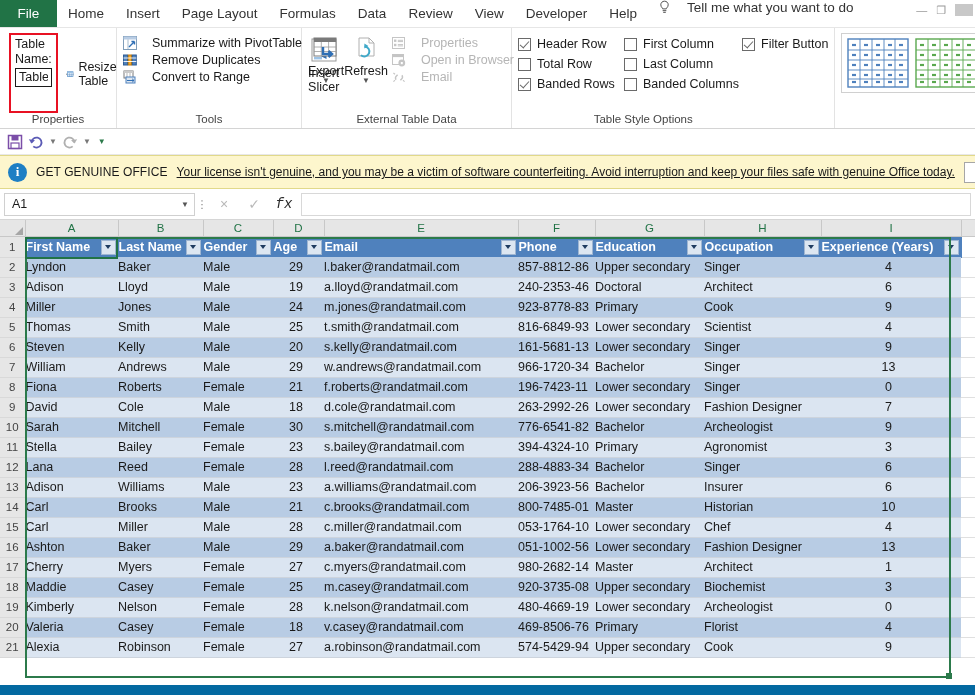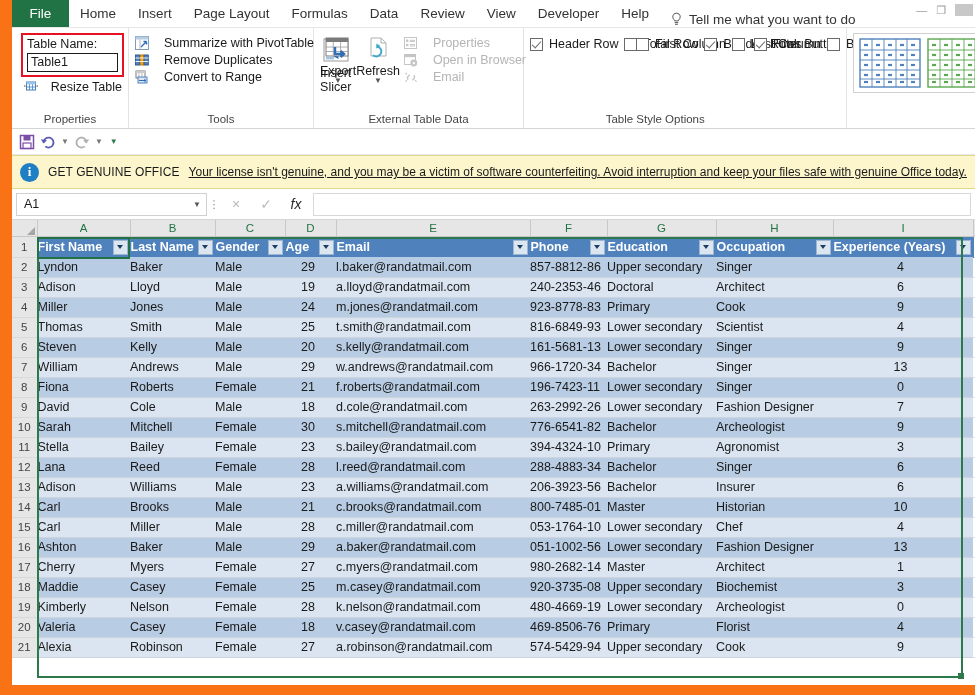--- a/index.html
+++ b/index.html
@@ -3,21 +3,21 @@
 <meta charset="utf-8">
 <style>
   * { box-sizing: border-box; }
   html, body {
     margin: 0; padding: 0;
     width: 975px; height: 695px;
     overflow: hidden;
     font-family: "Liberation Sans", sans-serif;
     background: #ffffff;
   }
-  #app { position: relative; width: 975px; height: 695px; background:#f97316;padding-left:12px; }
+  #app { position: relative; width: 975px; height: 695px; background:#0369a1; }
 
   
   .tabbar {
     position: relative;
     height: 28px;
     background: #ffffff;
     border-bottom: 1px solid #e6e6e6;
     display: flex;
     align-items: stretch;
   }
@@ -41,22 +41,22 @@
     color: #b7791f;
     background: #ffffff;
     border-top: 2.5px solid #ffc000;
     border-left: 1px solid #e0e0e0;
     border-right: 1px solid #e0e0e0;
     position: relative;
     top: 0;
     z-index: 3;
   }
   .tellme {
-    display: flex; align-items: flex-end;
-    gap: 6px;
+    display: flex; align-items: flex-start;
+    gap: 16px;
     padding-left: 10px;
     font-size: 13.5px;
     color: #333;
     cursor: pointer;
   }
   .bulb { width: 13px; height: 15px; display:block; }
   .winctrls {
     position: absolute; right: 2px; top: 0px;
     display: flex; align-items: center; gap: 9px;
     height: 20px;
@@ -130,21 +130,21 @@
   .bigbtn .cap { font-size: 12.5px; color: #1a1a1a; line-height: 14px; text-align:center; }
 
   
   .g-extdata { width: 210px; }
   .dis { color: #b5b5b5 !important; }
   .caret { font-size: 8px; color: #555; line-height: 6px; }
 
   
   .g-tso { width: 332px; }
   .cbgrid { display: flex; gap: 0px; padding-top: 3px; }
-  .cbcol { display: flex; flex-direction: row; gap: 6px; }
+  .cbcol { display: flex; flex-direction: column; gap: 6px; }
   .cbrow { display:flex; align-items:center; gap:6px; font-size:12.5px; color:#1a1a1a; cursor:pointer; white-space:nowrap; }
   .cb {
     width: 13px; height: 13px; border: 1px solid #6a6a6a; background:#fff;
     display:inline-block; position: relative; flex: 0 0 auto;
   }
   .cb.on::after {
     content:""; position:absolute; left:3px; top:0px;
     width:4px; height:8px; border:solid #6a6a6a; border-width:0 1.6px 1.6px 0;
     transform: rotate(42deg);
   }
@@ -202,21 +202,21 @@
     display:flex; align-items:center; justify-content:space-between;
     padding: 0 5px 0 7px; font-size:12.5px; color:#1a1a1a; cursor:pointer;
   }
   .namebox .nb-caret { font-size:8px; color:#555; }
   .dots { width:14px; text-align:center; font-size:11px; color:#888; line-height:10px; letter-spacing:0; cursor:pointer; }
   .fb-btns { display:flex; align-items:center; gap:0px; }
   .fb-btn {
     width:30px; height:23px; display:flex; align-items:center; justify-content:center;
     font-size:14px; color:#b9b9b9; cursor:pointer;
   }
-  .fb-btn.fx { color:#2b2b2b; font-style:italic; font-family:Liberation Sans, sans-serif; font-size:14px; }
+  .fb-btn.fx { color:#2b2b2b; font-style:italic; font-family:Liberation Mono, monospace; font-size:14px; }
   .fb-input {
     flex:1; height:23px; border:1px solid #d8d8d8; background:#fff;
     margin-left:2px; margin-right:2px; font-size:12.5px; padding:0 4px;
     font-family:"Liberation Sans", sans-serif;
   }
 
   
   .gridwrap { position:relative; height: 465px; overflow:hidden; background:#fff; }
   table.grid { border-collapse: collapse; table-layout: fixed; width: 975px; }
   table.grid td, table.grid th { padding:0; margin:0; }
@@ -312,21 +312,21 @@
     <div class="winctrls">
       <span class="wc">—</span>
       <span class="wc">❐</span>
       <span class="wc box"></span>
     </div>
   </div>
 
   <div class="ribbon">
 
     <div class="rgroup g-props">
-      <div class="gbody" style="flex-direction:column; align-items:stretch; padding-top:1px;">
+      <div class="gbody" style="flex-direction:row; align-items:stretch; padding-top:1px;">
         <div class="propbox">
           <div class="prop-label">Table Name:</div>
           <input class="prop-input" value="Table1" style="">
         </div>
         <div class="resize-row">
           <svg width="14" height="13" viewBox="0 0 14 13">
             <rect x="2.5" y="2" width="9" height="8" fill="#fff" stroke="#3f7fbf" stroke-width="1"></rect>
             <rect x="2.5" y="2" width="9" height="2.4" fill="#9dc3e6"></rect>
             <line x1="5.5" y1="4.4" x2="5.5" y2="10" stroke="#3f7fbf" stroke-width="0.8"></line>
             <line x1="8.5" y1="4.4" x2="8.5" y2="10" stroke="#3f7fbf" stroke-width="0.8"></line>

